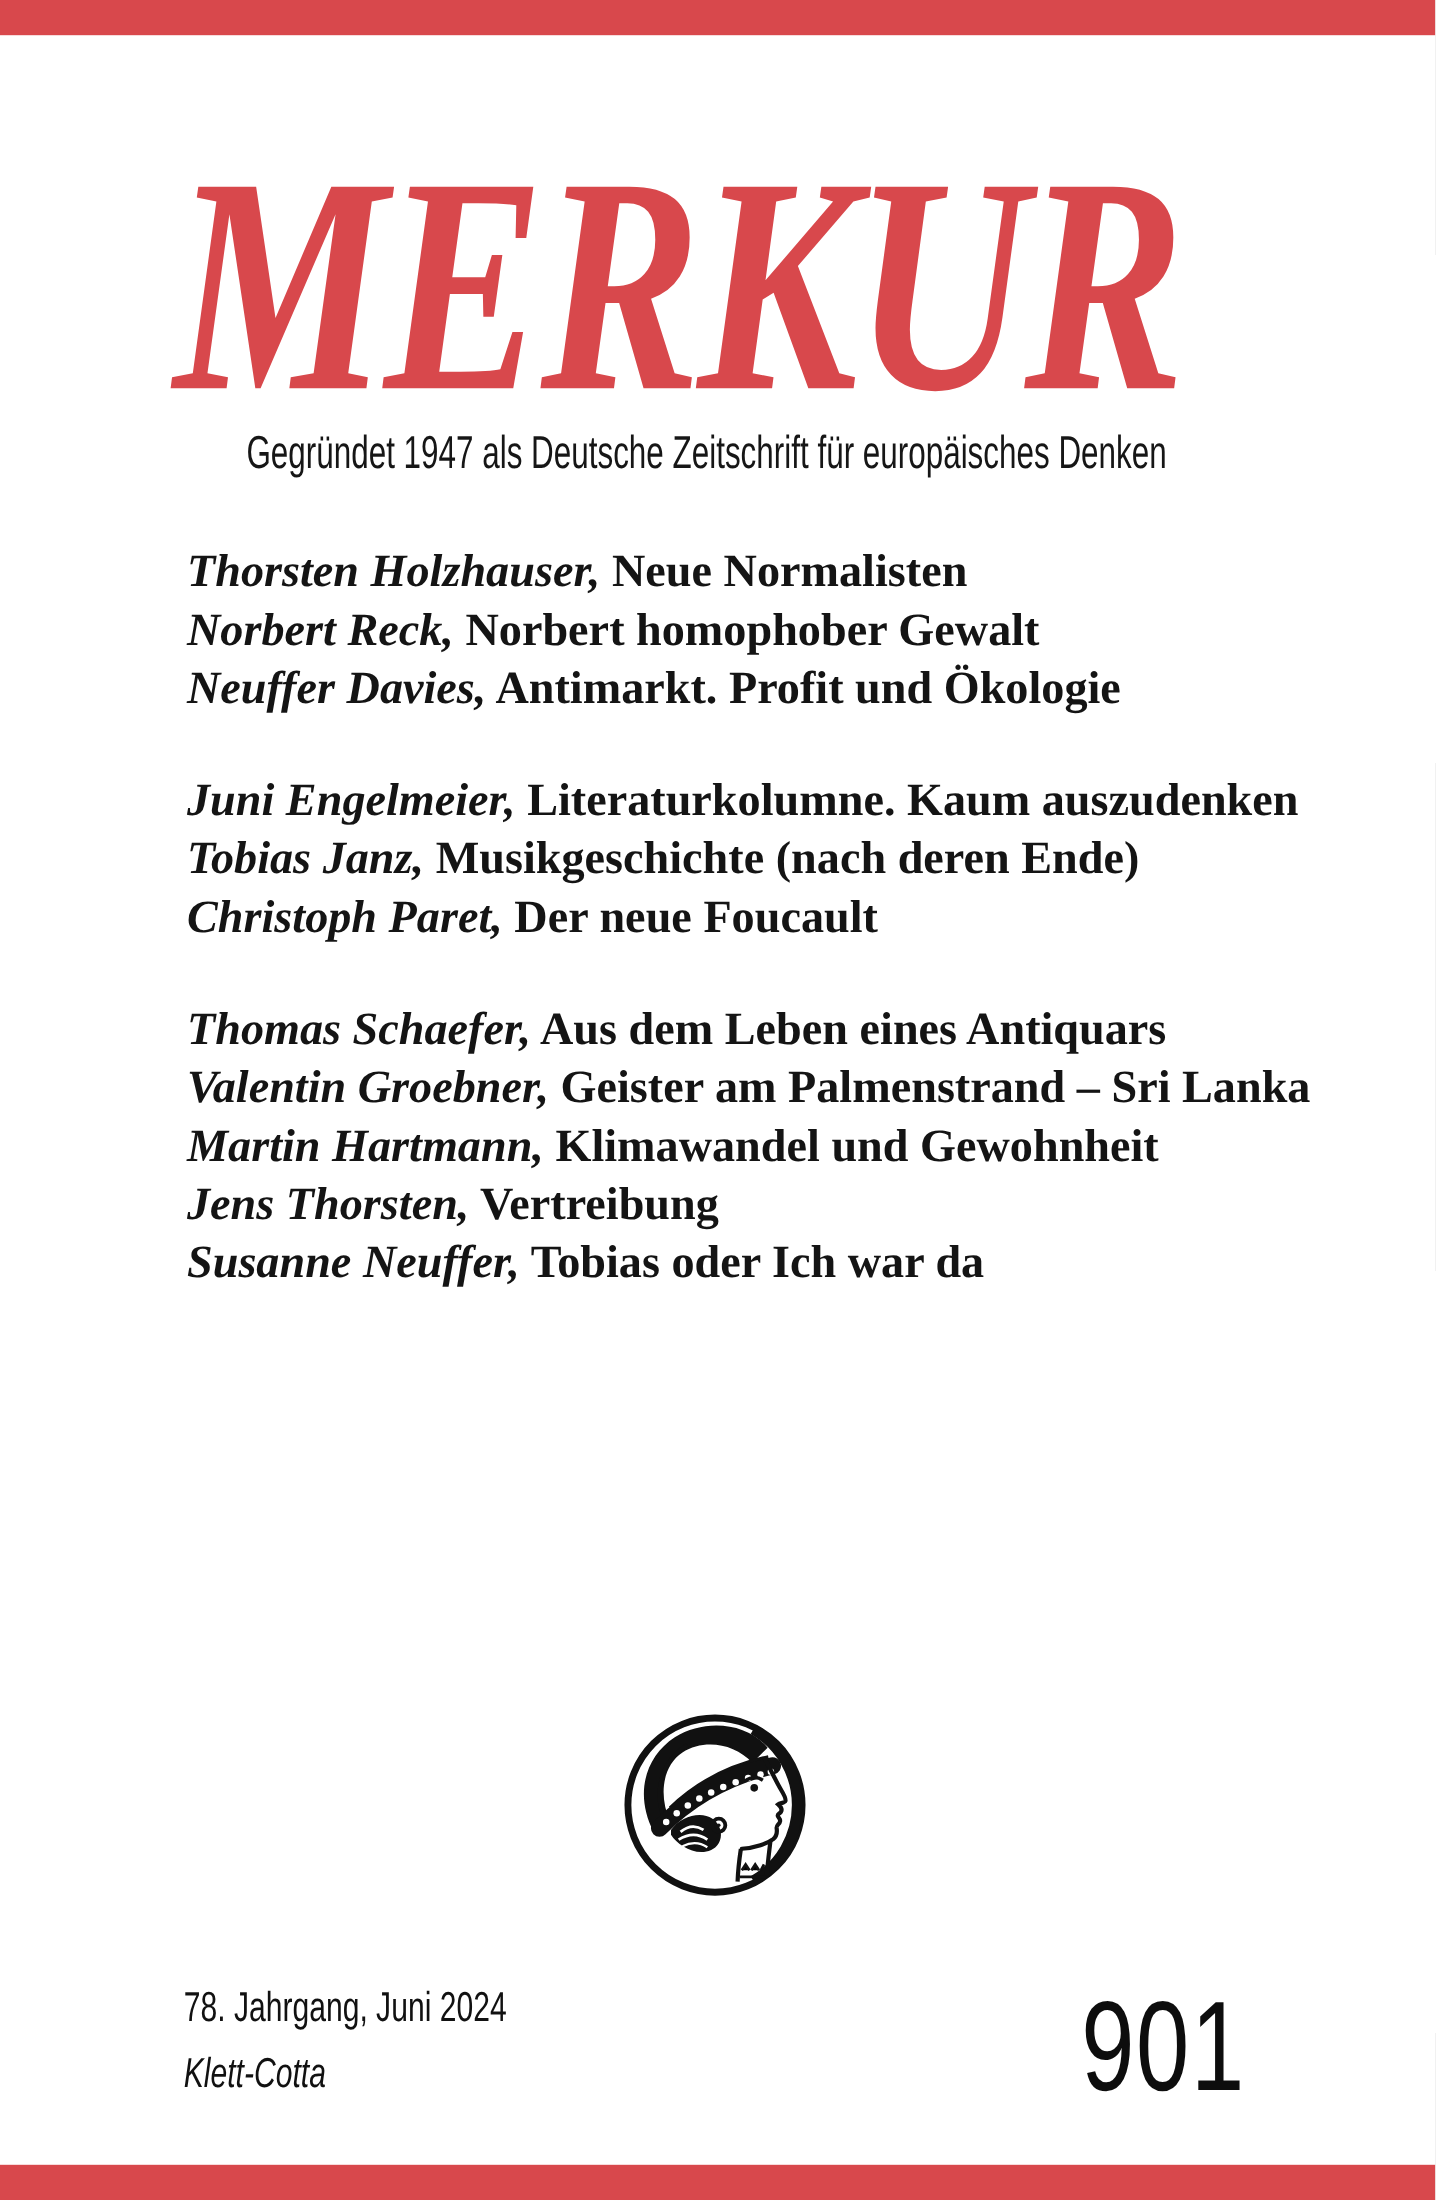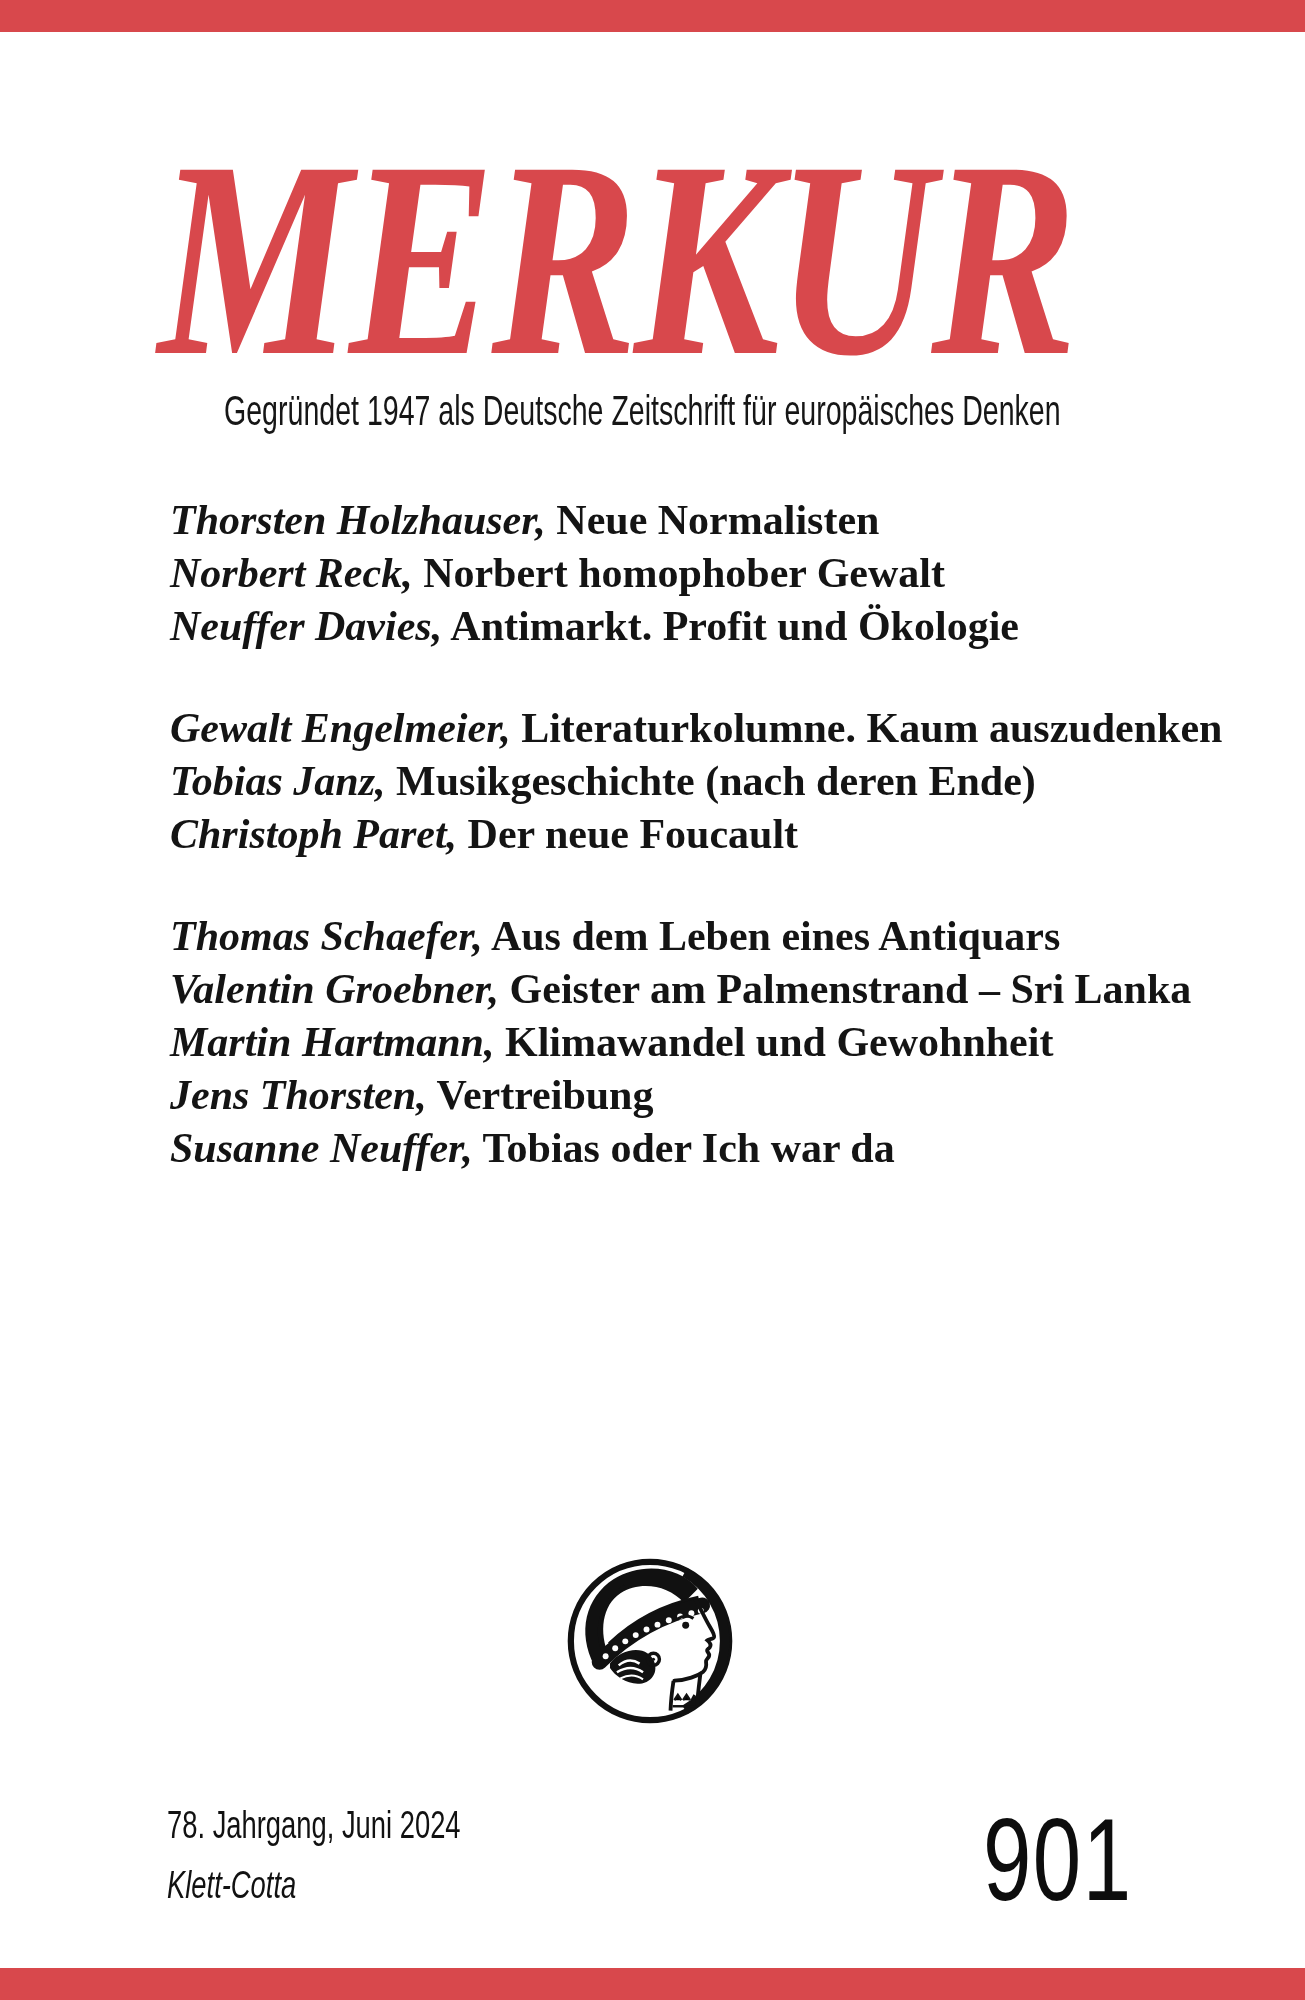--- a/index.html
+++ b/index.html
@@ -56,21 +56,21 @@
 
   <div class="subtitle">Gegründet 1947 als Deutsche Zeitschrift für europäisches Denken</div>
 
   <div class="toc">
     <div class="toc-group">
       <div class="toc-line"><span class="author">Thorsten Holzhauser,</span> <span class="work">Neue Normalisten</span></div>
       <div class="toc-line"><span class="author">Norbert Reck,</span> <span class="work">Norbert homophober Gewalt</span></div>
       <div class="toc-line"><span class="author">Neuffer Davies,</span> <span class="work">Antimarkt. Profit und Ökologie</span></div>
     </div>
     <div class="toc-group">
-      <div class="toc-line"><span class="author">Gewalt Engelmeier,</span> <span class="work">Literaturkolumne. Kaum auszudenken</span></div>
+      <div class="toc-line"><span class="author">Juni Engelmeier,</span> <span class="work">Literaturkolumne. Kaum auszudenken</span></div>
       <div class="toc-line"><span class="author">Tobias Janz,</span> <span class="work">Musikgeschichte (nach deren Ende)</span></div>
       <div class="toc-line"><span class="author">Christoph Paret,</span> <span class="work">Der neue Foucault</span></div>
     </div>
     <div class="toc-group">
       <div class="toc-line"><span class="author">Thomas Schaefer,</span> <span class="work">Aus dem Leben eines Antiquars</span></div>
       <div class="toc-line"><span class="author">Valentin Groebner,</span> <span class="work">Geister am Palmenstrand – Sri Lanka</span></div>
       <div class="toc-line"><span class="author">Martin Hartmann,</span> <span class="work">Klimawandel und Gewohnheit</span></div>
       <div class="toc-line"><span class="author">Jens Thorsten,</span> <span class="work">Vertreibung</span></div>
       <div class="toc-line"><span class="author">Susanne Neuffer,</span> <span class="work">Tobias oder Ich war da</span></div>
     </div>

